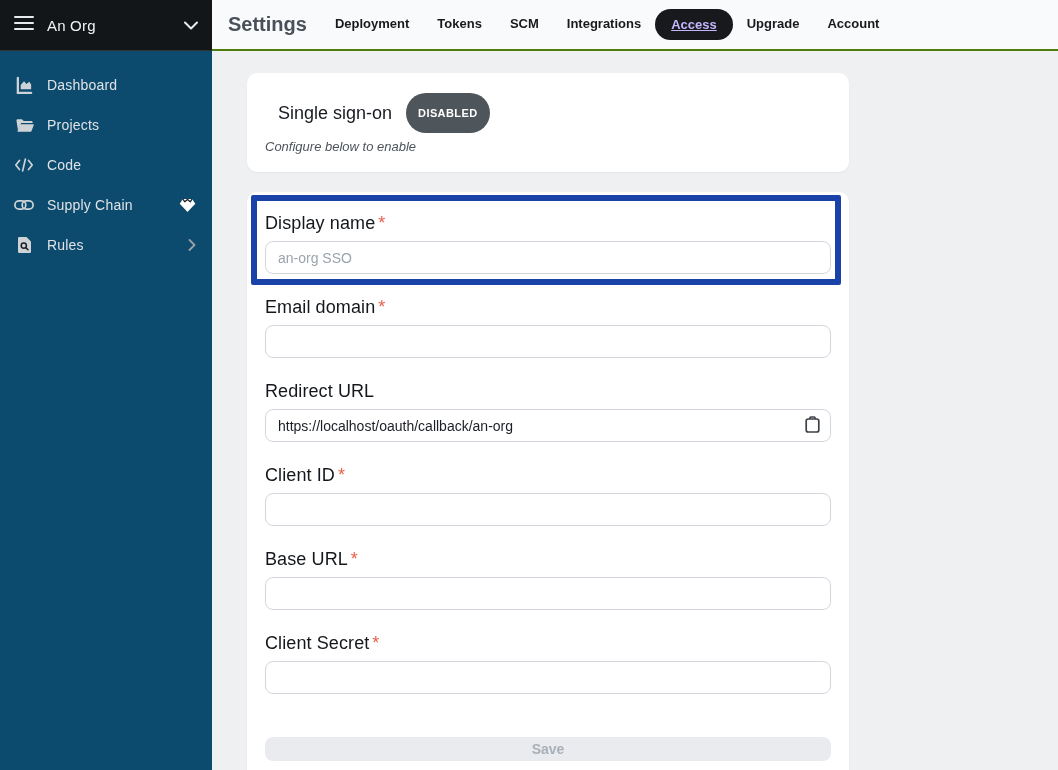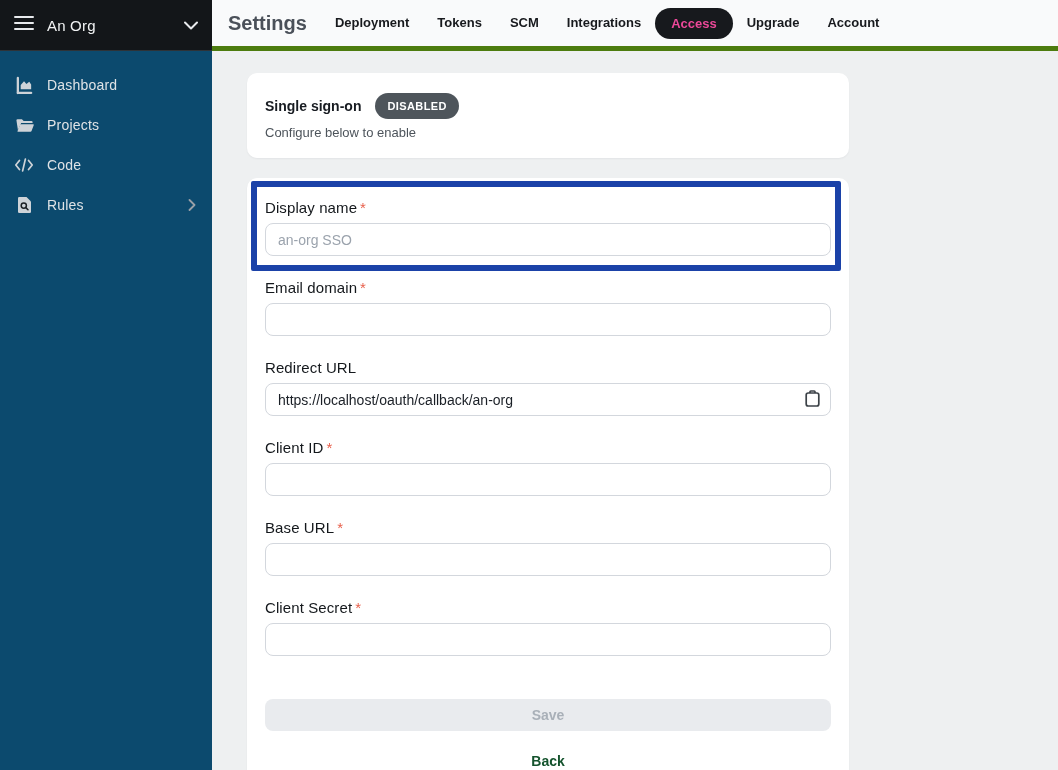--- a/index.html
+++ b/index.html
@@ -10,52 +10,52 @@
   .sidebar-header { height:51px; background:#131619; border-bottom:1px solid #2e3338; display:flex; align-items:center; padding:0 14px; }
   .org-name { color:#f1f3f4; font-size:15px; margin-left:13px; letter-spacing:0.2px; }
   .sidebar-header .chev { margin-left:auto; }
   .sidebar-nav { padding-top:14px; }
   .nav-item { height:40px; display:flex; align-items:center; padding:0 16px 0 14px; cursor:pointer; }
   .nav-icon { width:20px; height:20px; display:flex; align-items:center; justify-content:center; flex:0 0 20px; }
   .nav-label { color:#dfe3e6; font-size:14px; margin-left:13px; letter-spacing:0.2px; }
   .nav-trail { margin-left:auto; display:flex; align-items:center; }
 
   
-  .topbar { position:absolute; left:212px; top:0; width:846px; height:51px; background:#f9fafb; border-bottom:5px solid #4d7c0f; display:flex; align-items:center; padding-left:16px; }
+  .topbar { position:absolute; left:212px; top:0; width:846px; height:51px; background:#f9fafb; border-bottom:2px solid #4d7c0f; display:flex; align-items:center; padding-left:16px; }
   .page-title { font-size:20px; font-weight:700; color:#4a5059; margin-right:14px; }
   .tabs { display:flex; align-items:flex-start; }
   .tab { font-size:13px; font-weight:700; color:#17191d; padding:7px 14px; border-radius:999px; cursor:pointer; white-space:nowrap; }
-  .tab.active { background:#17191d; color:#ec4899; padding:8px 16px; }
+  .tab.active { background:#17191d; color:#c4b5fd; padding:8px 16px;text-decoration:underline; }
 
   
   .content { position:absolute; left:212px; top:51px; width:846px; height:719px; background:#eef0f1; display:flex; align-items:flex-start; }
   .subnav-col { width:95px; margin:39px 0 0 35px; flex:0 0 95px; }
   .subnav-label { font-size:14.5px; color:#181c22; text-align:center; margin-bottom:15px; }
   .sso-pill { height:33px; background:#4281d8; border-radius:999px; color:#ffffff; font-size:14px; display:flex; align-items:center; justify-content:center; cursor:pointer; }
 
   .cards-col { width:602px; margin:22px 0 0 35px; }
   .card { background:#ffffff; border-radius:10px; box-shadow:0 1px 2px rgba(20,25,30,0.05); }
   .card-info { padding:20px 18px 18px; margin-bottom:20px; }
   .card-title-row { display:flex; align-items:center; }
-  .card-title { font-size:14px; font-weight:700; color:#171b21; }
-  .status-badge { margin-left:14px; background:#4e555b; color:#ffffff; font-size:11px; font-weight:700; letter-spacing:0.4px; padding:7px 12px; border-radius:999px; }
-  .card-subtitle { font-size:13px; color:#4d545b; margin-top:6px; }
+  .card-title { font-size:18px; font-weight:400; color:#171b21;margin-left:13px; }
+  .status-badge { margin-left:14px; background:#4e555b; color:#ffffff; font-size:11px; font-weight:700; letter-spacing:0.4px; padding:14px 12px; border-radius:999px; }
+  .card-subtitle { font-size:13px; color:#4d545b; margin-top:6px;font-style:italic; }
 
   .card-form { position:relative; padding:21px 18px 27px; }
   .highlight-rect { position:absolute; left:4px; top:3px; width:590px; height:90px; border:6px solid #1b42a8; border-radius:2px; pointer-events:none; z-index:3; }
 
   .field-group { margin-bottom:23px; }
-  .field-label { font-size:15px; color:#14181c; margin-bottom:7px; letter-spacing:0.1px; }
+  .field-label { font-size:18px; color:#14181c; margin-bottom:7px; letter-spacing:0.1px; }
   .req { color:#e8604c; margin-left:3px; }
   .input-wrap { position:relative; }
   .text-input { width:100%; height:33px; border:1px solid #d3d7dd; border-radius:8px; padding:0 34px 0 12px; font-size:14px; color:#1a1f26; background:#ffffff; outline:none; font-family:"Liberation Sans", sans-serif; }
   .text-input::placeholder { color:#9ba3ad; }
   .copy-btn { position:absolute; right:10px; top:8px; width:18px; height:18px; display:flex; align-items:center; justify-content:center; cursor:pointer; background:none; border:none; }
 
-  .save-btn { width:100%; height:32px; margin-top:20px; background:#e9ebee; color:#a9b0b8; font-size:14px; font-weight:700; border:none; border-radius:8px; font-family:"Liberation Sans", sans-serif; }
+  .save-btn { width:100%; height:24px; margin-top:20px; background:#e9ebee; color:#a9b0b8; font-size:14px; font-weight:700; border:none; border-radius:8px; font-family:"Liberation Sans", sans-serif; }
   .back-link { margin-top:22px; text-align:center; font-size:14px; font-weight:700; color:#14532d; cursor:pointer; }
 </style>
 </head>
 <body>
 
 <div class="sidebar">
   <div class="sidebar-header">
     <span>
       <svg width="20" height="16" viewBox="0 0 20 16">
           <g stroke="#e8eaed" stroke-width="2" stroke-linecap="round">
@@ -99,20 +99,38 @@
               <path d="M6 3 L2 8 L6 13"></path>
               <path d="M16 3 L20 8 L16 13"></path>
               <path d="M12.5 1.5 L9.5 14.5"></path>
             </g>
           </svg>
       </span>
       <span class="nav-label">Code</span>
     </div>
     <div class="nav-item">
       <span class="nav-icon">
+        <svg width="20" height="12" viewBox="0 0 22 12">
+            <g stroke="#ced3d8" stroke-width="1.9" fill="none">
+              <rect x="1" y="1.5" width="12" height="9" rx="4.5"></rect>
+              <rect x="9" y="1.5" width="12" height="9" rx="4.5"></rect>
+            </g>
+          </svg>
+      </span>
+      <span class="nav-label">Supply Chain</span>
+      <span class="nav-trail">
+        <svg width="17" height="15" viewBox="0 0 18 16">
+            <path d="M4 1 H14 L17.3 6 L9 15 L0.7 6 Z" fill="#ffffff"></path>
+            <path d="M4 1 L6 4 L9 1.6 L12 4 L14 1" fill="none" stroke="#1d2125" stroke-width="1.4" stroke-linejoin="round"></path>
+            <path d="M1.5 6.2 H16.5" stroke="#1d2125" stroke-width="0"></path>
+          </svg>
+      </span>
+    </div>
+    <div class="nav-item">
+      <span class="nav-icon">
         <svg width="15" height="18" viewBox="0 0 15 18">
             <path d="M1 2.2 Q1 1 2.2 1 H9.5 L14 5.5 V15.8 Q14 17 12.8 17 H2.2 Q1 17 1 15.8 Z" fill="#ced3d8"></path>
             <circle cx="6.8" cy="9.6" r="2.6" fill="none" stroke="#1d2125" stroke-width="1.5"></circle>
             <path d="M8.8 11.6 L11 13.8" stroke="#1d2125" stroke-width="1.5" stroke-linecap="round"></path>
           </svg>
       </span>
       <span class="nav-label">Rules</span>
       <span class="nav-trail">
         <svg width="8" height="12" viewBox="0 0 8 12">
             <path d="M1.5 1 L6.5 6 L1.5 11" fill="none" stroke="#9aa1a8" stroke-width="1.8" stroke-linecap="round" stroke-linejoin="round"></path>

